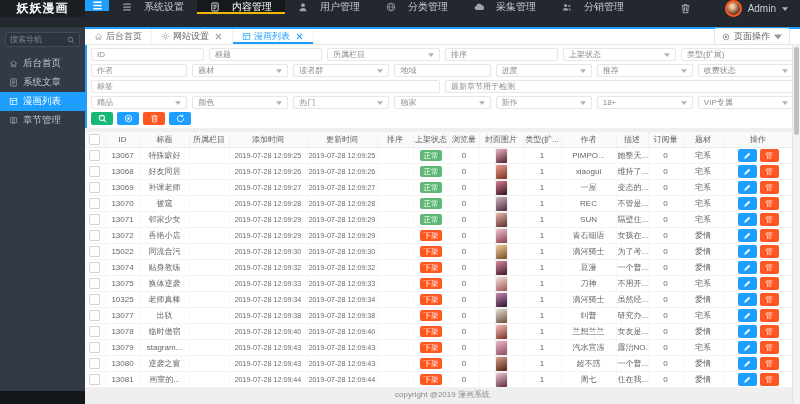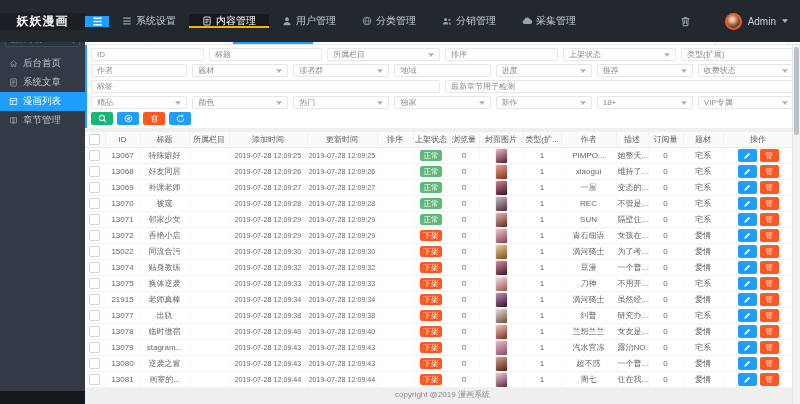--- a/index.html
+++ b/index.html
@@ -2,27 +2,27 @@
 <html><head>
 <meta charset="utf-8">
 <style>
   html,body{margin:0;padding:0;background:#888}
   .screen{position:relative;width:800px;height:404px;overflow:hidden;background:#efefef;
     font-family:"Liberation Sans","DejaVu Sans",sans-serif;-webkit-font-smoothing:antialiased}
   .icn{display:inline-flex;flex:none}
   .icn svg{width:100%;height:100%;display:block}
 
   
-  .topbar{position:absolute;left:0;top:0;right:0;height:42px;background:#23272e;display:flex;align-items:center;z-index:10}
+  .topbar{position:absolute;left:0;top:0;right:0;height:27px;background:#23272e;display:flex;align-items:flex-start;z-index:10}
   .logo{width:85px;flex:none;background:#1b1e23;color:#fff;font-size:12px;font-weight:bold;
     display:flex;align-items:center;justify-content:center;letter-spacing:1px}
   .burger{width:24px;flex:none;background:#1E9FFF;color:#fff;display:flex;align-items:center;justify-content:center;cursor:pointer}
   .burger .icn{width:11px;height:11px}
   .nav{display:flex;align-items:stretch}
-  .nav-item{display:flex;align-items:center;gap:4px;padding:0 13px;font-size:10px;color:#c8cfd6;cursor:pointer}
+  .nav-item{display:flex;align-items:center;gap:12px;padding:0 13px;font-size:10px;color:#c8cfd6;cursor:pointer}
   .nav-item .icn{width:10px;height:10px;color:#9aa4ae}
   .nav-item.active{background:#15181d;color:#fff;box-shadow:inset 0 -2px 0 #f7b500}
   .nav-item.active .icn{color:#fff}
   .topbar-right{margin-left:auto;display:flex;align-items:center;gap:6px;padding-right:12px;color:#c8cfd6;font-size:10px}
   .tb-trash{width:11px;height:11px;color:#c0c8cf;margin-right:28px;cursor:pointer}
   .avatar{width:13px;height:13px;border-radius:50%;border:2px solid #ff5722;flex:none;
     background:radial-gradient(circle at 40% 35%,#f0c9a0 15%,#7a4a35 60%,#2f1d16 100%)}
   .caret-sm{width:6px;height:4px;color:#aeb6bd}
 
   
@@ -138,36 +138,36 @@
           <span class="icn">
             <svg viewBox="0 0 12 12">
               <circle cx="6" cy="6" r="4.6" fill="none" stroke="currentColor"></circle>
               <path d="M1.4 6h9.2M6 1.4c-2.8 2.9-2.8 6.3 0 9.2M6 1.4c2.8 2.9 2.8 6.3 0 9.2" fill="none" stroke="currentColor" stroke-width=".8"></path>
             </svg>
           </span>
           <span>分类管理</span>
         </div>
         <div class="nav-item">
           <span class="icn">
+            <svg viewBox="0 0 14 10">
+              <path d="M3.8 9.2a3.1 3.1 0 0 1-.5-6.1 4.2 4.2 0 0 1 8-.2 2.6 2.6 0 0 1-.5 6.3z" fill="currentColor"></path>
+            </svg>
+          </span>
+          <span>采集管理</span>
+        </div>
+        <div class="nav-item">
+          <span class="icn">
             <svg viewBox="0 0 14 12">
               <circle cx="5" cy="4" r="2.1" fill="currentColor"></circle>
               <path d="M1.2 10.8c.3-2.4 1.9-3.3 3.8-3.3s3.5.9 3.8 3.3z" fill="currentColor"></path>
               <circle cx="10.2" cy="4.4" r="1.7" fill="currentColor" opacity=".75"></circle>
               <path d="M9.4 7.3c1.7.2 3 1.1 3.3 3.5h-2.9z" fill="currentColor" opacity=".75"></path>
             </svg>
           </span>
           <span>分销管理</span>
-        </div>
-        <div class="nav-item">
-          <span class="icn">
-            <svg viewBox="0 0 14 10">
-              <path d="M3.8 9.2a3.1 3.1 0 0 1-.5-6.1 4.2 4.2 0 0 1 8-.2 2.6 2.6 0 0 1-.5 6.3z" fill="currentColor"></path>
-            </svg>
-          </span>
-          <span>采集管理</span>
         </div>
       </nav>
     <div class="topbar-right">
       <span class="icn tb-trash">
           <svg viewBox="0 0 12 12">
             <path d="M1.8 3h8.4M4.6 3V1.8h2.8V3M3 3l.5 7.6h5L9 3M5 4.6v4M7 4.6v4" fill="none" stroke="currentColor" stroke-width=".9"></path>
           </svg>
         </span>
       <span class="avatar"></span>
       <span>Admin</span>
@@ -698,21 +698,21 @@
               <td><span class="act edit">
                   <span class="icn">
                     <svg viewBox="0 0 12 12">
                       <path d="M1.8 10.2l.7-2.6 6.3-6.3 1.9 1.9-6.3 6.3z" fill="currentColor"></path>
                     </svg>
                   </span>
                 </span><span class="act manage">管</span></td>
             </tr>
             <tr>
               <td><span class="cb"></span></td>
-              <td>21915</td>
+              <td>10325</td>
               <td>老师真棒</td>
               <td></td>
               <td class="tm">2019-07-28 12:09:34</td>
               <td class="tm">2019-07-28 12:09:34</td>
               <td></td>
               <td><span class="badge" style="background:#FF5722">下架</span></td>
               <td>0</td>
               <td><span class="cover" style="background:linear-gradient(155deg,#c48ab0,#2e1230)"></span></td>
               <td>1</td>
               <td>滴河骑士</td>

